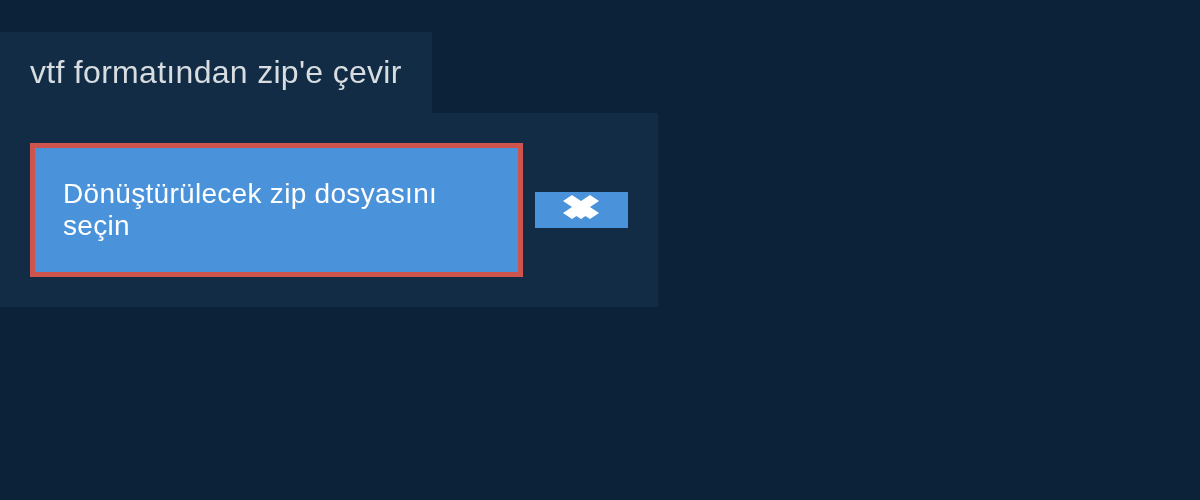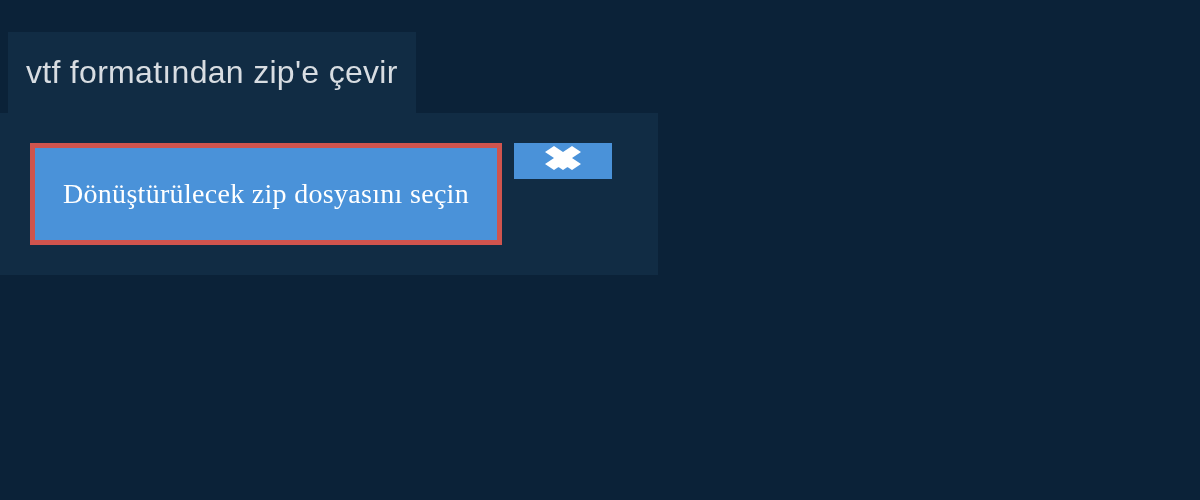--- a/index.html
+++ b/index.html
@@ -10,42 +10,41 @@
     body {
       width: 1200px;
       height: 500px;
       background-color: #0b2238;
       font-family: Arial, Helvetica, sans-serif;
       overflow: hidden;
     }
     .tab-header {
       background-color: #112c44;
       display: inline-block;
-      padding: 22px 18px;
+      padding: 22px 30px;
       margin-top: 32px;
-      margin-left: 8px;
+      margin-left: 0;
     }
     .tab-title {
       color: #d8dde2;
       font-size: 32px;
       font-weight: 300;
       letter-spacing: 0.3px;
     }
     .panel {
       background-color: #112c44;
       margin-top: 0;
       padding: 30px 30px 30px 30px;
       width: 658px;
       margin-left: 0;
     }
     .button-row {
       display: flex;
-      align-items: flex-start;
+      align-items: center;
       gap: 0;
-      font-family: Liberation Serif, serif;
     }
     .choose-button {
       background-color: #4a92d9;
       border: 5px solid #d0544e;
       color: #ffffff;
       font-size: 28px;
       font-weight: 300;
       padding: 30px 28px;
       display: flex;
       align-items: center;

